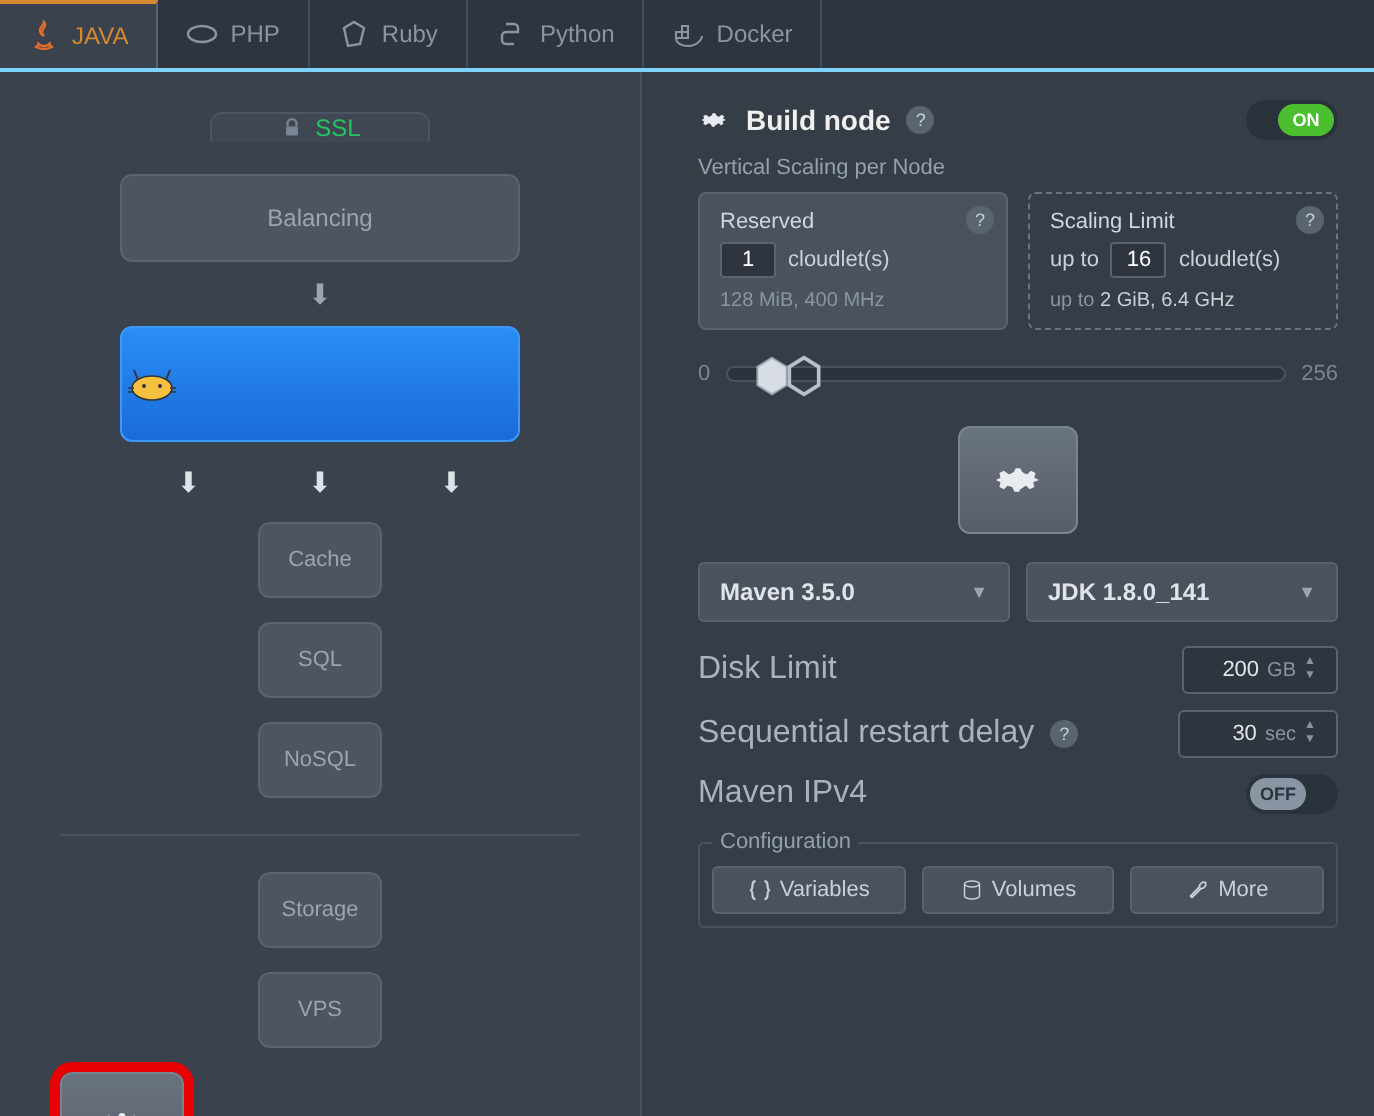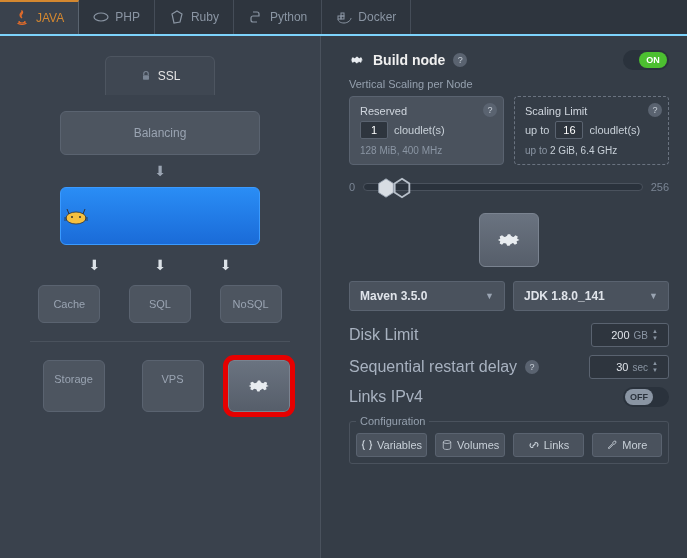--- a/index.html
+++ b/index.html
@@ -10,26 +10,26 @@
   .tab { display: flex; align-items: center; gap: 6px; padding: 8px 14px; cursor: pointer; color: #8a95a3; border-right: 1px solid #454d58; }
   .tab.active { background: #3a424d; color: #d48830; border-top: 2px solid #d48830; border-right: 1px solid #5a6470; }
   .tab-icon { width: 16px; height: 16px; display: inline-flex; align-items: center; justify-content: center; }
   
   
   .main { display: flex; height: calc(558px - 36px); }
   .left-panel { width: 320px; padding: 20px 30px; position: relative; }
   .right-panel { flex: 1; padding: 14px 18px 10px 28px; background: #353d47; border-left: 1px solid #4a525d; overflow: hidden; }
   
   
-  .ssl-tab { width: 110px; margin: 0 auto 16px; padding: 12px 0; background: #3f4752; border: 1px solid #4d5560; border-radius: 6px 6px 0 0; border-bottom: none; color: #e5e5e5; text-align: center; display: flex; align-items: center; justify-content: center; gap: 6px; }
+  .ssl-tab { width: 110px; margin: 0 auto 16px; padding: 0 0; background: #3f4752; border: 1px solid #4d5560; border-radius: 6px 6px 0 0; border-bottom: none; color: #22c55e; text-align: center; display: flex; align-items: center; justify-content: center; gap: 6px; }
   
   
   .topo-box { background: #4d5560; border: 1px solid #5a6370; border-radius: 6px; padding: 14px 0; text-align: center; color: #9aa4b2; width: 200px; margin: 0 auto; cursor: pointer; }
   .topo-box.active { background: linear-gradient(#2a8df5, #1a6bd8); border: 1px solid #3a9aff; color: #fff; padding: 18px 0; }
-  .topo-row { display: flex; justify-content: center; gap: 12px; }
+  .topo-row { display: flex; justify-content: center; gap: 12px; flex-direction: column; }
   .topo-row .topo-box { width: 62px; padding: 12px 0; font-size: 11px; }
   .arrow-down { text-align: center; margin: 8px 0; color: #9aa4b2; font-size: 14px; }
   .arrow-row { display: flex; justify-content: center; gap: 54px; margin: 12px 0; color: #dce2e8; font-size: 14px; }
   .divider { border-top: 1px solid #4a525d; margin: 18px 0; }
   
   .build-box { width: 62px; height: 52px; background: linear-gradient(#6a7380, #565e6a); border: 1px solid #7a8390; border-radius: 6px; display: flex; align-items: center; justify-content: center; position: relative; }
   .build-box.highlight { outline: 5px solid #e60000; }
   
   
   .section-head { display: flex; align-items: center; gap: 8px; margin-bottom: 8px; }
@@ -260,21 +260,21 @@
       <label>Sequential restart delay</label>
       <span class="help-ic">?</span>
       <div class="spinner">
         <input value="30" style="">
         <span class="unit">sec</span>
         <span class="updn">▲<br>▼</span>
       </div>
     </div>
 
     <div class="setting-row">
-      <label>Links IPv4</label>
+      <label>Maven IPv4</label>
       <div class="toggle toggle-off" style="margin-left:auto">
         <span class="toggle-pill">OFF</span>
       </div>
     </div>
 
     <fieldset class="config-fieldset">
       <legend>Configuration</legend>
       <div class="config-btns">
         <div class="cfg-btn">
           <svg width="12" height="12" viewBox="0 0 16 16">
@@ -284,26 +284,20 @@
         </div>
         <div class="cfg-btn">
           <svg width="12" height="12" viewBox="0 0 16 16">
               <ellipse cx="8" cy="4" rx="5" ry="2" fill="none" stroke="#c8d0d8"></ellipse>
               <path d="M3 4v8c0 1 2 2 5 2s5-1 5-2V4" fill="none" stroke="#c8d0d8"></path>
             </svg>
           <span>Volumes</span>
         </div>
         <div class="cfg-btn">
           <svg width="12" height="12" viewBox="0 0 16 16">
-              <path d="M6 10l4-4M7 11a3 3 0 01-4-4l1-1M9 5a3 3 0 014 4l-1 1" fill="none" stroke="#c8d0d8" stroke-width="1.5"></path>
-            </svg>
-          <span>Links</span>
-        </div>
-        <div class="cfg-btn">
-          <svg width="12" height="12" viewBox="0 0 16 16">
               <path d="M13 3a3 3 0 00-4 3L3 12l1 1 6-6a3 3 0 003-4z" fill="none" stroke="#c8d0d8" stroke-width="1.2"></path>
             </svg>
           <span>More</span>
         </div>
       </div>
     </fieldset>
   </div>
 </div>
 
 </body></html>

